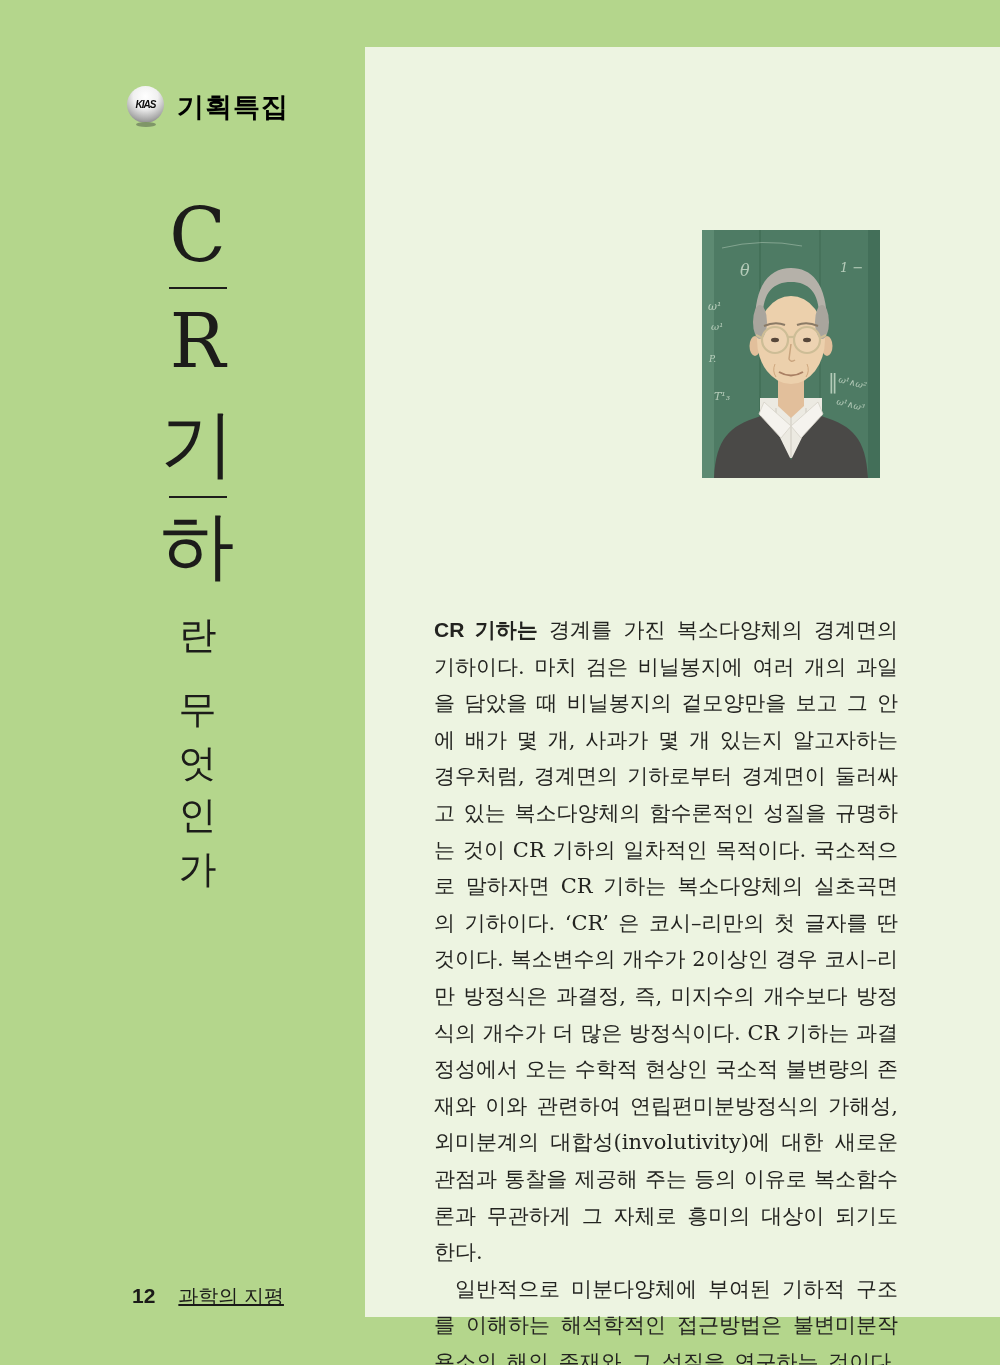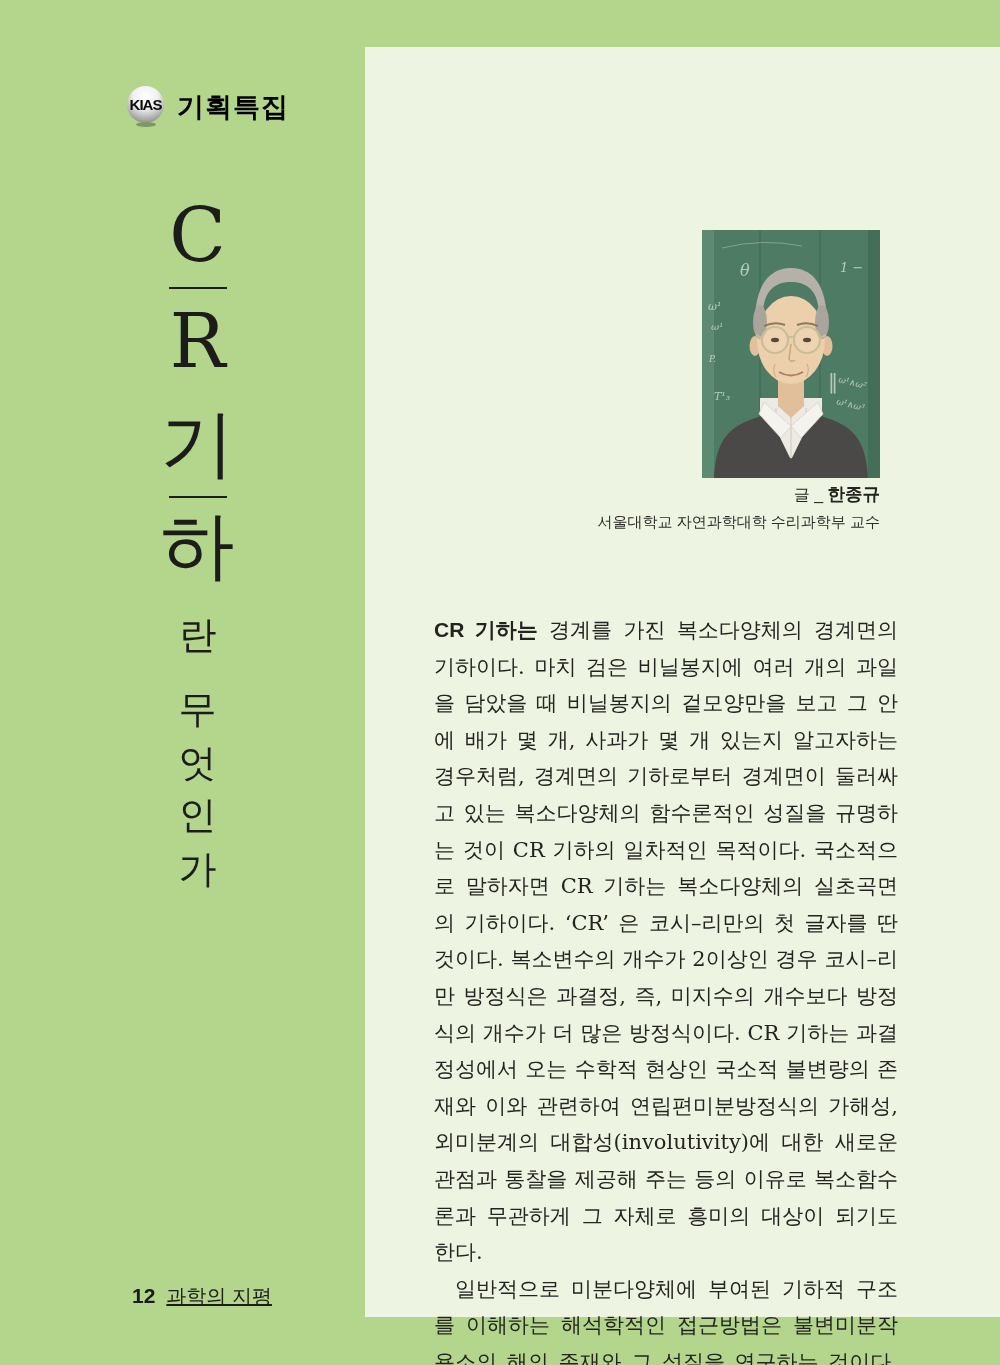--- a/index.html
+++ b/index.html
@@ -24,22 +24,22 @@
     display: flex; align-items: center; gap: 13px;
   }
   .logo-wrap { display:flex; flex-direction:column; align-items:center; }
   .logo-ball {
     width: 37px; height: 37px; border-radius: 50%;
     background: radial-gradient(circle at 50% 28%, #ffffff 0%, #f0f0f0 38%, #a8a8a8 72%, #5f5f5f 100%);
     display:flex; align-items:center; justify-content:center;
   }
   .logo-ball span {
     font-family: "Liberation Sans", sans-serif;
-    font-weight: bold; 
-    font-size: 15px; letter-spacing: -1px; color:#0c0c0c;
+    font-weight: bold; font-style: italic;
+    font-size: 10px; letter-spacing: -1px; color:#0c0c0c;
   }
   .logo-shadow { width: 20px; height: 5px; border-radius:50%; background:#7f9668; margin-top:-1px; }
   .section-label {
     font-size: 27px; font-weight: bold; color: #000000;
     letter-spacing: 1px;
   }
   
   .vtitle {
     position: absolute;
     left: 140px; top: 198px; width: 115px;
@@ -91,21 +91,21 @@
   .article p { margin: 0; }
   .article p.indent { text-indent: 21px; }
   .article .lead {
     font-family: "Liberation Sans", sans-serif;
     font-weight: bold; font-size: 21px;
   }
   
   .footer {
     position: absolute;
     left: 132px; top: 1283px;
-    display: flex; align-items: baseline; gap: 11px;
+    display: flex; align-items: baseline; gap: 23px;
     color: #1b1b19;
   }
   .page-number { font-size: 21px; font-weight: bold; }
   .publication { font-size: 20px; text-decoration: underline; }
 </style>
 </head>
 <body>
 
 <div class="page">
 
@@ -189,24 +189,20 @@
       <ellipse cx="105" cy="110" rx="4" ry="2.2" fill="#57473a"></ellipse>
 
       <path d="M89,114 L87,129 Q89,133 93,130" stroke="#c9a47e" stroke-width="1.5" fill="none"></path>
 
       <path d="M73,134 Q70,141 74,147" stroke="#cfa87f" stroke-width="1" fill="none"></path>
       <path d="M105,134 Q108,141 104,147" stroke="#cfa87f" stroke-width="1" fill="none"></path>
       <path d="M77,142 Q89,149 101,142" stroke="#a97f63" stroke-width="2" fill="none"></path>
     </g>
   </svg>
 
-  <div class="caption">
-    <div class="byline"><span>글 _ </span><span class="name">한종규</span></div>
-    <div class="affiliation">서울대학교 자연과학대학 수리과학부 교수</div>
-  </div>
 
   <div class="article">
     <p><span class="lead">CR 기하는</span><span> 경계를 가진 복소다양체의 경계면의 기하이다. 마치 검은 비닐봉지에 여러 개의 과일을 담았을 때 비닐봉지의 겉모양만을 보고 그 안에 배가 몇 개, 사과가 몇 개 있는지 알고자하는 경우처럼, 경계면의 기하로부터 경계면이 둘러싸고 있는 복소다양체의 함수론적인 성질을 규명하는 것이 CR 기하의 일차적인 목적이다. 국소적으로 말하자면 CR 기하는 복소다양체의 실초곡면의 기하이다. ‘CR’ 은 코시–리만의 첫 글자를 딴 것이다. 복소변수의 개수가 2이상인 경우 코시–리만 방정식은 과결정, 즉, 미지수의 개수보다 방정식의 개수가 더 많은 방정식이다. CR 기하는 과결정성에서 오는 수학적 현상인 국소적 불변량의 존재와 이와 관련하여 연립편미분방정식의 가해성, 외미분계의 대합성(involutivity)에 대한 새로운 관점과 통찰을 제공해 주는 등의 이유로 복소함수론과 무관하게 그 자체로 흥미의 대상이 되기도 한다.</span></p>
     <p class="indent">일반적으로 미분다양체에 부여된 기하적 구조를 이해하는 해석학적인 접근방법은 불변미분작용소의 해의 존재와 그 성질을 연구하는 것이다. 코시–리만작용소 ∂̄(d–bar라 읽는다) 는 복소다양체의 불변미분작용소이다. 복소다양체는 불변미분작용소가 곧 기하적 구조를 정의하는 경우인데 복소다양체란 코시–리만 방정식이 정의된 다양체를 의미한다. 코시–리만 방정식의 해, 즉, ∂̄u=0의 해 u를 정칙함수라 부른다. 그러면 복소다양체</p>
   </div>
 
   <div class="footer">
     <span class="page-number">12</span>
     <span class="publication">과학의 지평</span>
   </div>

